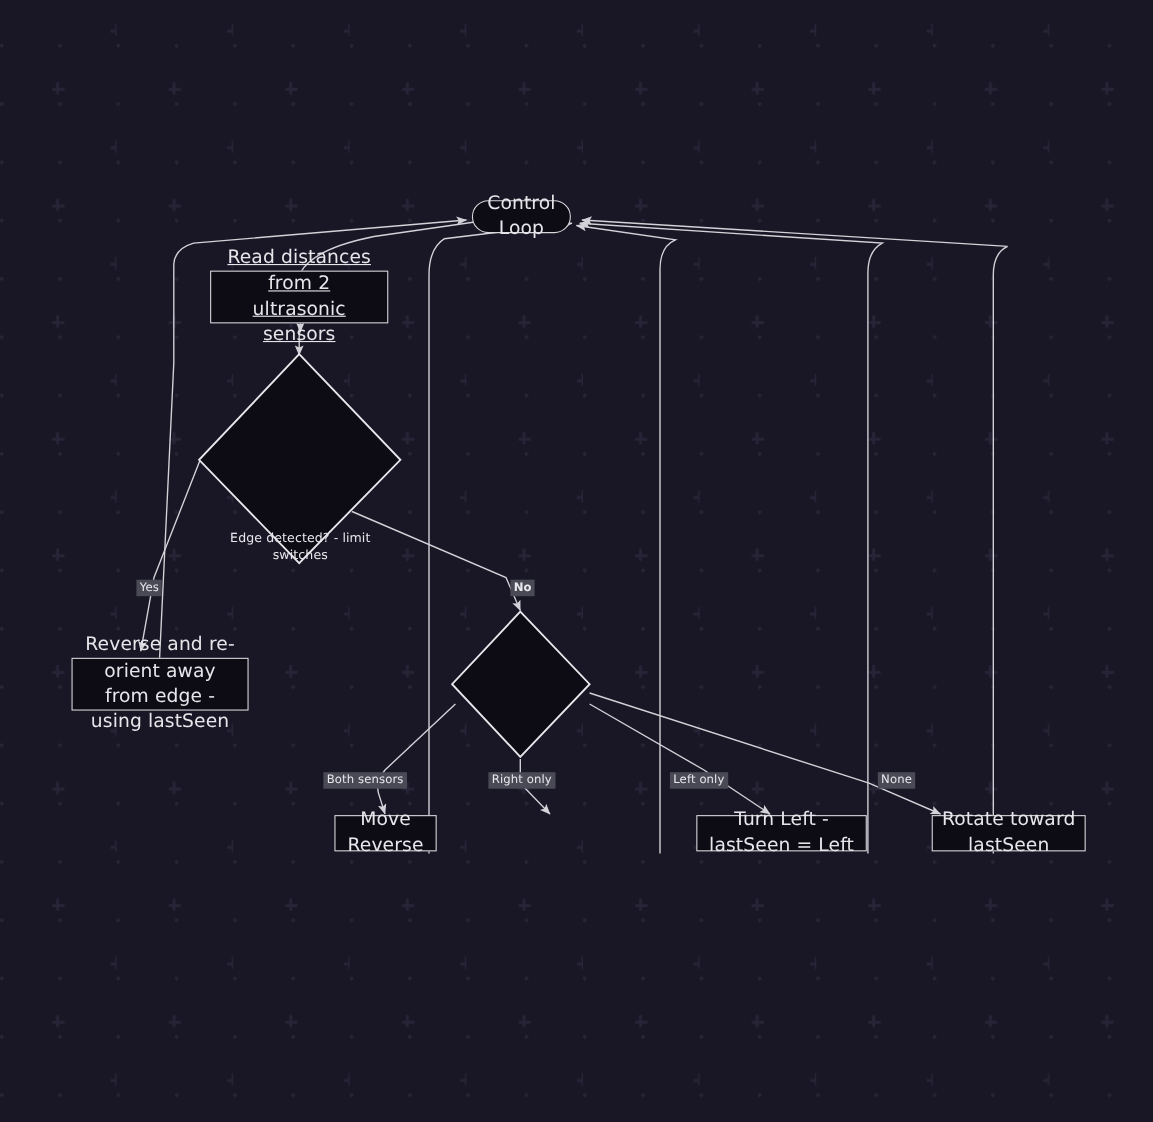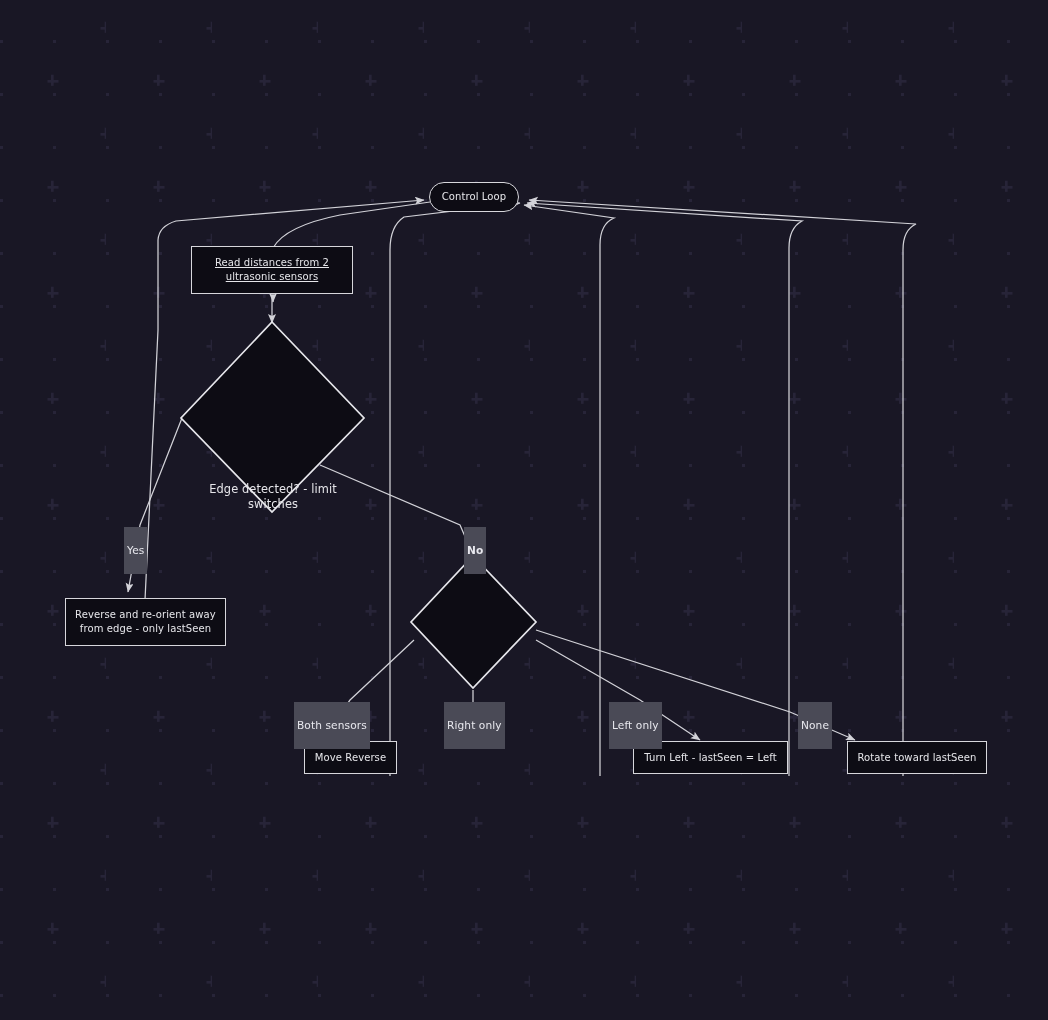--- a/index.html
+++ b/index.html
@@ -42,21 +42,21 @@
   .node {
     position: absolute;
     box-sizing: border-box;
     background: #0d0c14;
     border: 1.6px solid #d7d7dc;
     color: #e6e6ea;
     display: flex;
     align-items: center;
     justify-content: center;
     text-align: center;
-    font-size: 10px;
+    font-size: 17px;
     line-height: 1.38;
     letter-spacing: 0.1px;
     padding: 4px 8px;
   }
   .node.rounded {
     border-radius: 16px;
   }
   .diamond-wrap {
     position: absolute;
   }
@@ -76,21 +76,21 @@
   .diamond-label span {
     display: block;
     max-width: 150px;
   }
   .edge-label {
     position: absolute;
     background: #4a4a56;
     color: #e8e8ee;
     font-size: 10.6px;
     line-height: 1.25;
-    padding: 17px 3px;
+    padding: 1px 3px;
     white-space: nowrap;
     letter-spacing: 0.1px;
   }
 </style>
 </head>
 <body>
 
 <div id="canvas">
 
   <svg id="plus-layer" xmlns="http://www.w3.org/2000/svg">
@@ -156,21 +156,21 @@
     <span>Read distances from 2 ultrasonic sensors</span>
   </div>
 
   <div class="diamond-wrap" style="left:181px; top:322px; width:184px; height:191px;">
     <div class="diamond-label">
       <span>Edge detected? - limit switches</span>
     </div>
   </div>
 
   <div class="node" style="left:65px; top:598px; width:161px; height:48px;">
-    <span>Reverse and re-orient away from edge - only lastSeen</span>
+    <span>Reverse and re-orient away from edge - using lastSeen</span>
   </div>
 
 
   <div class="node" style="left:304px; top:741px; width:93px; height:33px;">
     <span>Move Reverse</span>
   </div>
 
 
   <div class="node" style="left:633px; top:741px; width:155px; height:33px;">
     <span>Turn Left - lastSeen = Left</span>

